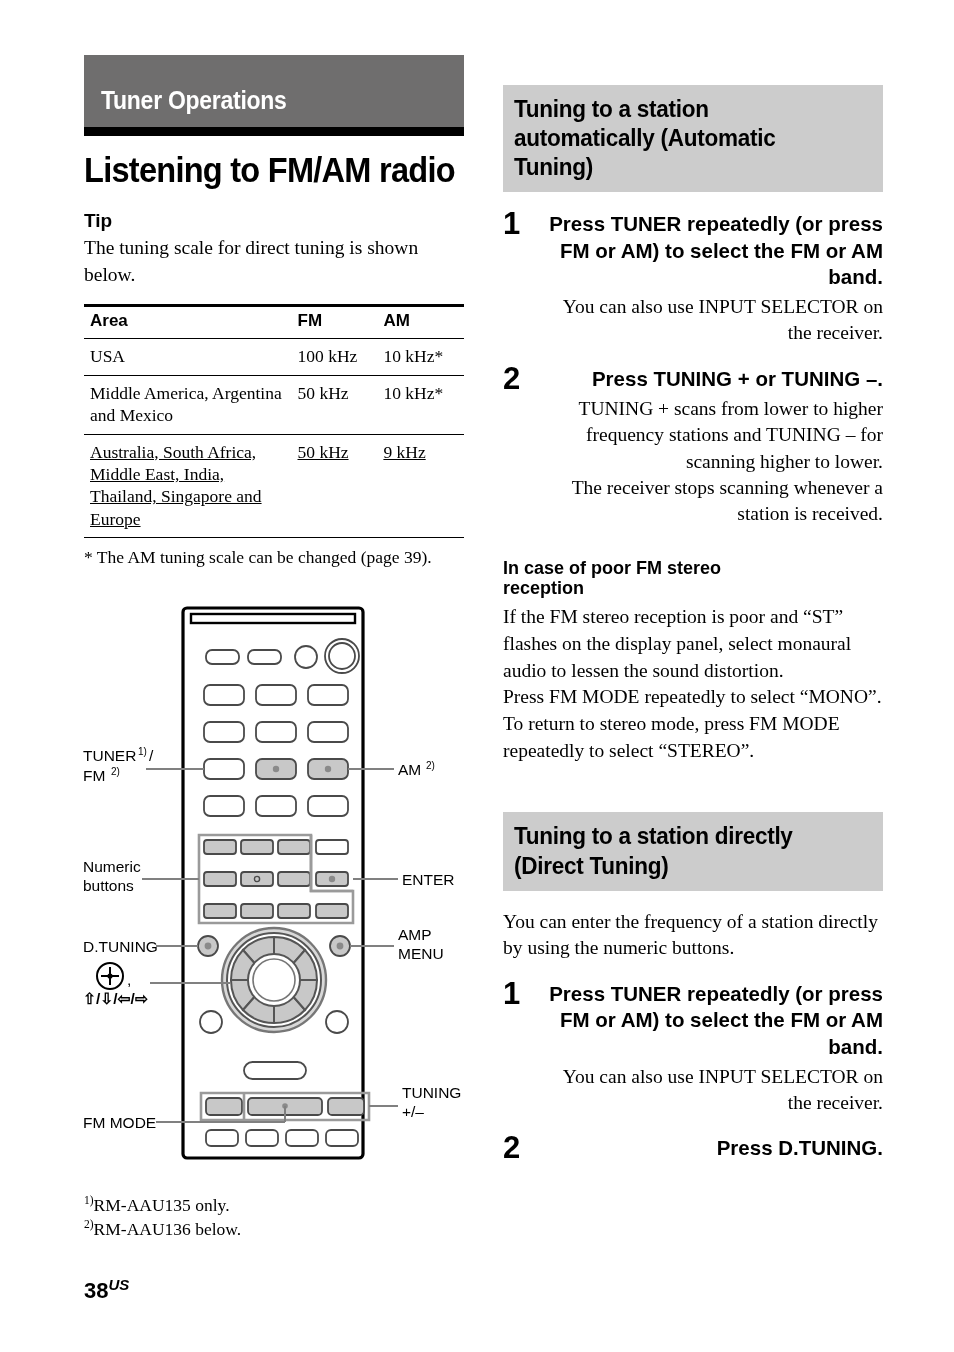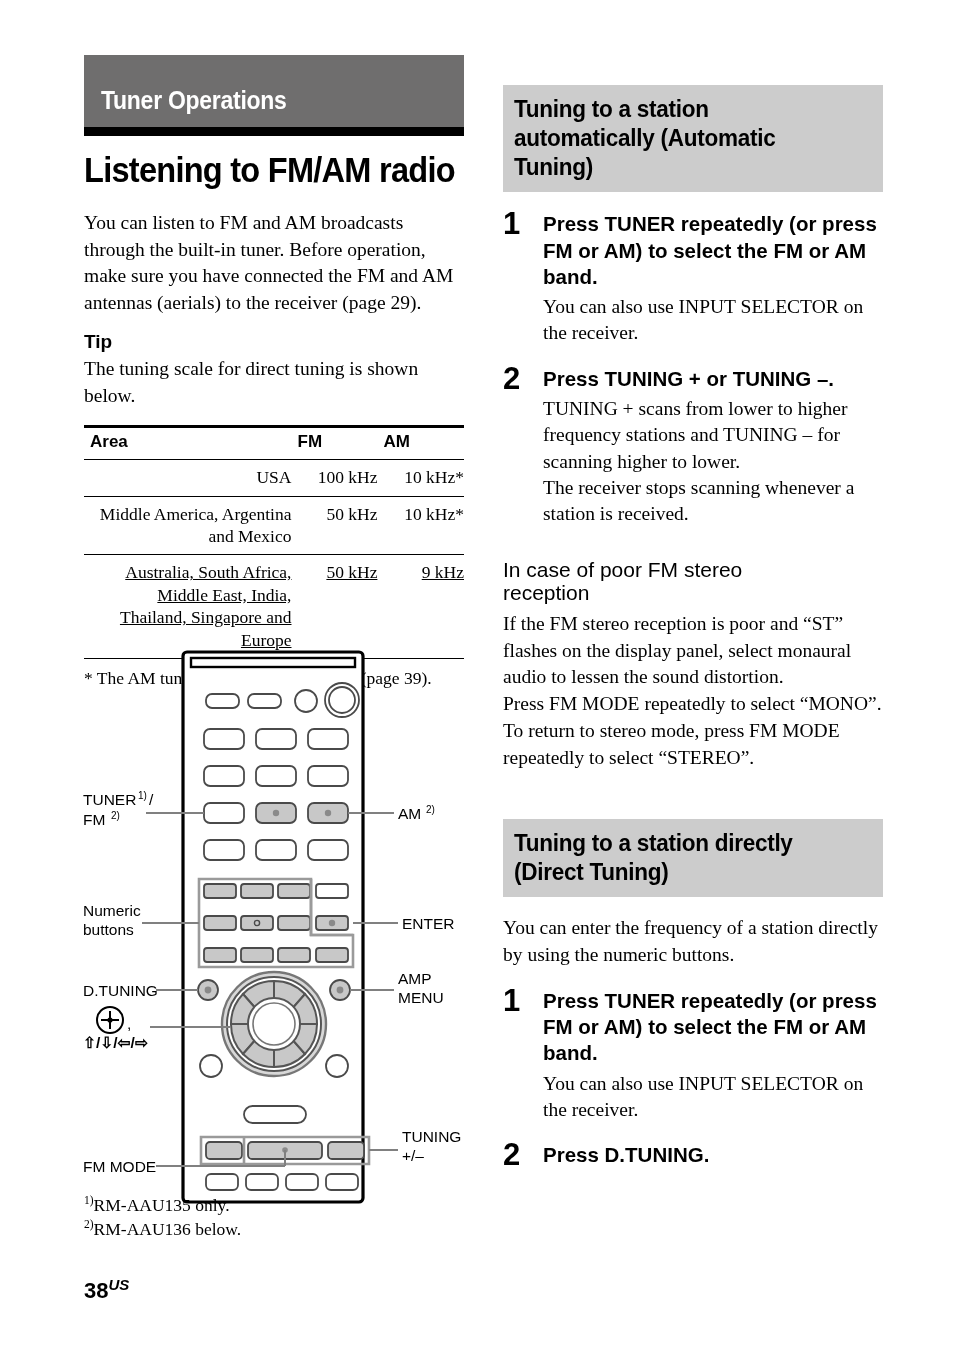--- a/index.html
+++ b/index.html
@@ -24,72 +24,71 @@
   p.body{font-size:19.5px;line-height:1.37;margin:0 0 14px 0;}
   p.body.tight{margin-bottom:16px;}
 
   h3.tip{font-family:"Liberation Sans",sans-serif;font-weight:bold;font-size:19px;
     margin:8px 0 3px 0;}
 
   
   table.scale{border-collapse:collapse;width:380px;margin-top:10px;font-size:17.5px;}
   table.scale th{font-family:"Liberation Sans",sans-serif;font-weight:bold;font-size:17px;
     text-align:left;padding:4px 0 7px 6px;border-top:3px solid #000;border-bottom:1.6px solid #000;}
-  table.scale td{vertical-align:top;padding:6px 0 7px 6px;border-bottom:1.2px solid #000;line-height:1.28;text-align:right;}
+  table.scale td{vertical-align:top;padding:6px 0 7px 6px;border-bottom:1.2px solid #000;line-height:1.28;}
   table.scale tr:last-child td{border-bottom:1.6px solid #000;text-decoration:underline;}
   .c-area{width:212px;}
   .c-fm{width:84px;}
   .c-am{width:84px;}
   p.footnote-star{font-size:17.5px;margin:9px 0 0 0;}
 
   
-  .remote-wrap{position:absolute;left:78px;top:642px;width:400px;height:570px;}
+  .remote-wrap{position:absolute;left:78px;top:598px;width:400px;height:570px;}
   .remote-wrap svg{display:block;}
 
   
   .footnotes{position:absolute;left:84px;top:1193px;font-size:17.5px;line-height:1.32;}
   .footnotes sup{font-size:11.5px;vertical-align:super;}
   .folio{position:absolute;left:84px;top:1276px;font-family:"Liberation Sans",sans-serif;
     font-weight:bold;font-size:22px;}
   .folio sup{font-size:15px;font-weight:bold;vertical-align:super;font-style:italic;}
 
   
   .sec-head{background:#cccccc;padding:9px 11px 11px 11px;
     font-family:"Liberation Sans",sans-serif;font-weight:bold;font-size:24.5px;
     line-height:1.19;letter-spacing:-0.3px;}
   .sec-head span{display:block;transform:scaleX(.92);transform-origin:left;}
 
   .step{display:flex;margin-top:16px;}
   .step-num{font-family:"Liberation Sans",sans-serif;font-weight:bold;font-size:31px;
     width:40px;flex:0 0 40px;line-height:1;}
-  .step-body{flex:1;}
+  .step-body{flex:1;text-align:right;}
   .step-title{font-family:"Liberation Sans",sans-serif;font-weight:bold;font-size:20.5px;
     line-height:1.28;margin:3px 0 4px 0;}
   .step-desc{font-size:19.5px;line-height:1.35;margin:0;}
 
-  h2.sub{font-family:"Liberation Sans",sans-serif;font-weight:normal;font-size:21px;
+  h2.sub{font-family:"Liberation Sans",sans-serif;font-weight:bold;font-size:18px;
     line-height:1.13;margin:30px 0 6px 0;}
   .spacer-sm{height:18px;}
   .spacer-md{height:34px;}
 </style>
 </head>
 <body>
 
 <div class="page">
 
   <div class="col-left">
 
     <div class="banner">
       <div class="banner-text">Tuner Operations</div>
     </div>
     <div class="banner-rule"></div>
 
     <h1 class="title">Listening to FM/AM radio</h1>
 
-    <p class="body">You can listen to FM and AM broadcasts through the built-in tuner. Before operation, make sure you have connected the FM and AM antennas (aerials) to the receiver (page 29).</p>
 
     <h3 class="tip">Tip</h3>
     <p class="body tight">The tuning scale for direct tuning is shown below.</p>
 
     <table class="scale">
       <thead>
         <tr>
           <th class="c-area">Area</th>
           <th class="c-fm">FM</th>
           <th class="c-am">AM</th>

